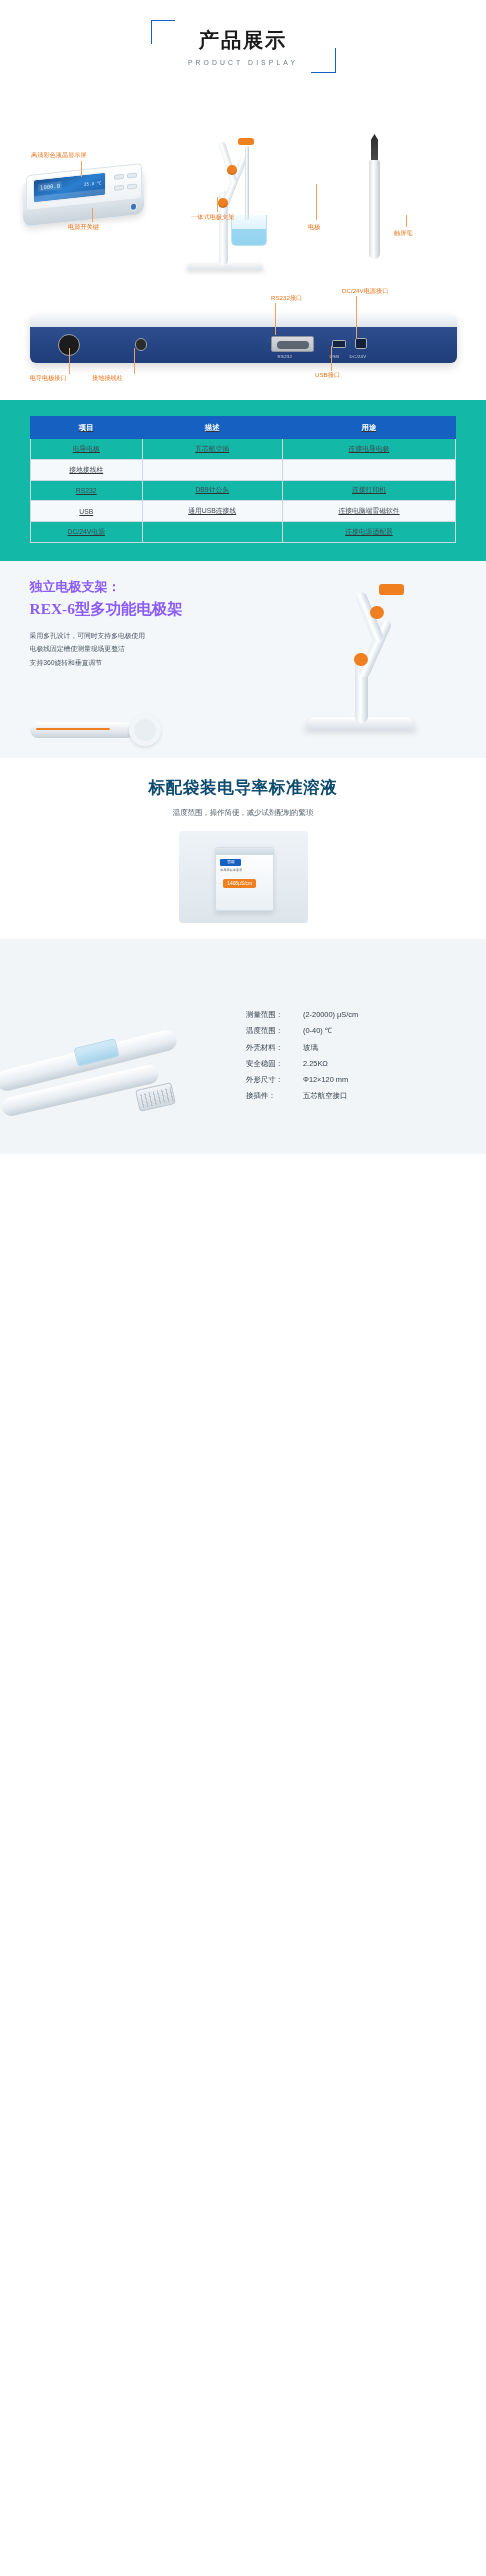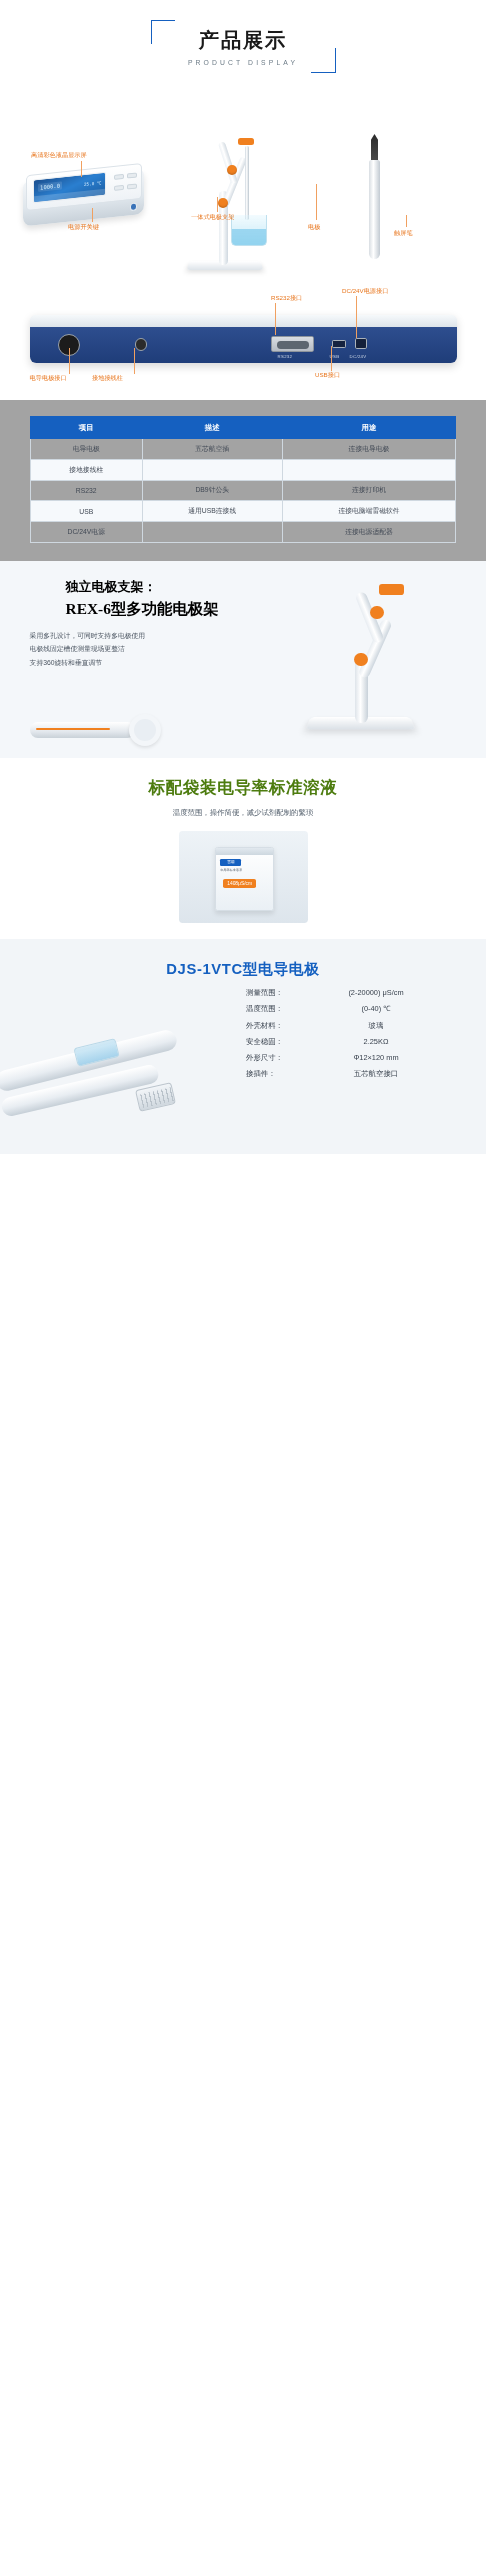--- a/index.html
+++ b/index.html
@@ -311,21 +311,21 @@
   }
   .panel-callout {
     position: absolute;
     font-size: 6.2px;
     color: #e8761e;
     white-space: nowrap;
   }
   .v-line { position:absolute; width: 0.6px; background: #f0a060; }
 
   
-  .table-wrap { padding: 16px 29.6px 18.5px 29.6px; background: #a3a3a3; }
+  .table-wrap { padding: 16px 29.6px 18.5px 29.6px; background: #14b8a6; text-decoration: underline; }
   table { width: 100%; border-collapse: collapse; font-size: 6.8px; }
   thead th {
     background: #1560c0;
     color: #ffffff;
     font-weight: bold;
     padding: 5.5px 2.5px;
     text-align: center;
     border: 0.6px solid #1560c0;
     font-size: 7.4px;
   }
@@ -339,25 +339,24 @@
 
   
   .stand-section {
     position: relative;
     background: #f4f7fa;
     width: 486px;
     height: 197px;
     padding: 16px 0 0 29.6px;
   }
   .sec-h1 {
-    color: #000000;
+    color: #8b5cf6;
     font-size: 13px;
     font-weight: bold;
     line-height: 1.5;
-    margin-left: 36px;
   }
   .sec-h1.big { font-size: 15.4px; font-family: Liberation Serif, serif; }
   .sec-p {
     margin-top: 8.6px;
     font-size: 6.8px;
     color: #4a5460;
     line-height: 2.0;
   }
   .stand-photo {
     position: absolute;
@@ -427,21 +426,21 @@
   .solution-section {
     background: #fff;
     width: 486px;
     padding: 18.5px 0 16px 0;
     text-align: center;
     position: relative;
   }
   .sol-title {
     font-size: 16.6px;
     font-weight: bold;
-    color: #4d7c0f;
+    color: #0c4a6e;
     letter-spacing: 0.6px;
     font-family: Liberation Mono, monospace;
   }
   .sol-sub {
     margin-top: 8.6px;
     font-size: 7.4px;
     color: #55616e;
   }
   .sol-photo {
     margin: 13.5px auto 0 auto;
@@ -493,31 +492,31 @@
   }
   .el-title {
     text-align: center;
     font-size: 14.8px;
     font-weight: bold;
     color: #1560c0;
     letter-spacing: 0.6px;
   }
   .el-specs {
     position: absolute;
-    right: 37px; top: 46px;
+    right: 37px; top: 68px;
     width: 203px;
   }
   .spec-row {
     display: flex;
     font-size: 7.4px;
     color: #39424e;
     line-height: 2.2;
   }
   .spec-k { width: 57px; flex: none; }
-  .spec-v { flex: 1; text-align: center; }
+  .spec-v { flex: 1; }
   .el-photo {
     position: absolute;
     left: -6.2px; top: 68px;
     width: 222px; height: 123px;
   }
   .el-rod {
     position: absolute;
     left: 0; top: 43px;
     width: 185px; height: 21px;
     background: linear-gradient(180deg,#ffffff,#e8edf2 55%,#c6cfd7);
@@ -733,21 +732,20 @@
       <div class="pouch">
         <div class="pouch-top"></div>
         <div class="pouch-logo">雷磁</div>
         <div class="pouch-line">电导率标准溶液</div>
         <div class="pouch-badge">1408μS/cm</div>
       </div>
     </div>
   </div>
 
   <div class="electrode-section">
-    <div class="el-title">DJS-1VTC型电导电极</div>
 
     <div class="el-photo">
       <div class="el-rod"></div>
       <div class="el-glass"></div>
       <div class="el-rod2"></div>
       <div class="el-conn">
         <div class="el-conn-lines"></div>
       </div>
     </div>
 

